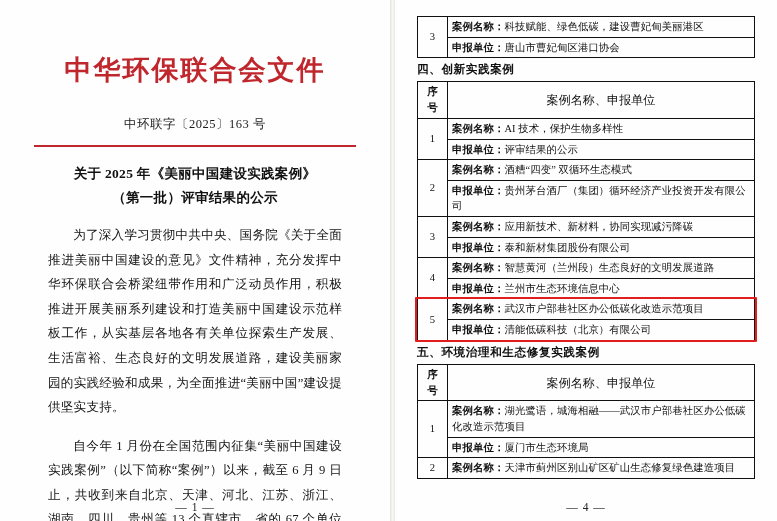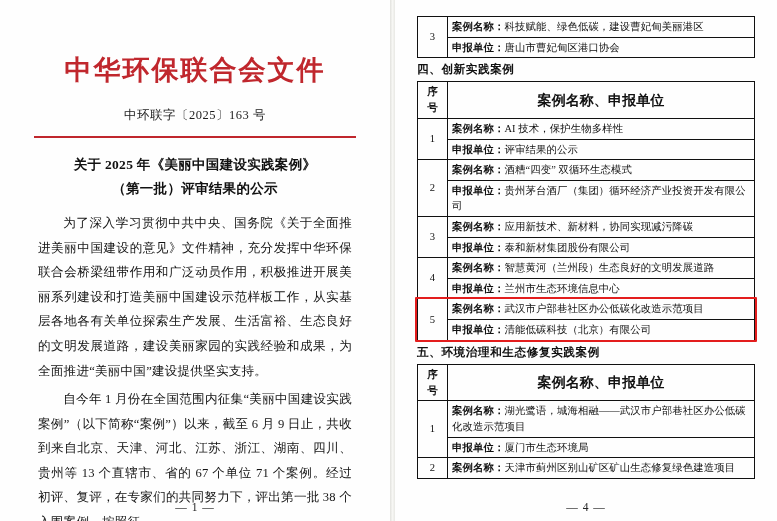--- a/index.html
+++ b/index.html
@@ -31,21 +31,21 @@
     margin-top: 42px;
     text-align: center;
     color: #c0272d;
     font-family: "Liberation Serif", serif;
     font-weight: bold;
     font-size: 27px;
     letter-spacing: 2px;
     white-space: nowrap;
   }
   .doc-number {
-    margin-top: 19px;
+    margin-top: 28px;
     text-align: center;
     font-size: 12.5px;
     color: #1b1b1b;
     letter-spacing: 0.5px;
   }
   .red-rule {
     margin-top: 12px;
     height: 2px;
     background: #c0272d;
     width: 100%;
@@ -61,21 +61,21 @@
   }
   .body-text {
     margin-top: 11px;
     font-size: 12.6px;
     line-height: 1.95;
     color: #141414;
     text-align: justify;
     text-justify: inter-ideograph;
     letter-spacing: 0.2px;
   }
-  .body-text p { margin: 4px; text-indent: 2em; }
+  .body-text p { margin: 14px; text-indent: 2em; }
   .body-text p + p { margin-top: 2px; }
 
   .page-num {
     position: absolute;
     bottom: 8px;
     left: 0;
     width: 100%;
     text-align: center;
     font-size: 11.5px;
     color: #222;
@@ -126,22 +126,22 @@
     color: #111;
   }
   td.head-idx {
     width: 30px;
     text-align: center;
     font-weight: bold;
     font-size: 10.6px;
   }
   td.head-title {
     text-align: center;
-    font-weight: bold;
-    font-size: 14px;
+    font-weight: normal;
+    font-size: 12px;
   }
   tr.highlight td {
     border-color: #111;
   }
   .hl-wrap { position: relative; }
   .hl-box {
     position: absolute;
     border: 2.2px solid #e31d1d;
     border-radius: 1px;
     pointer-events: none;

